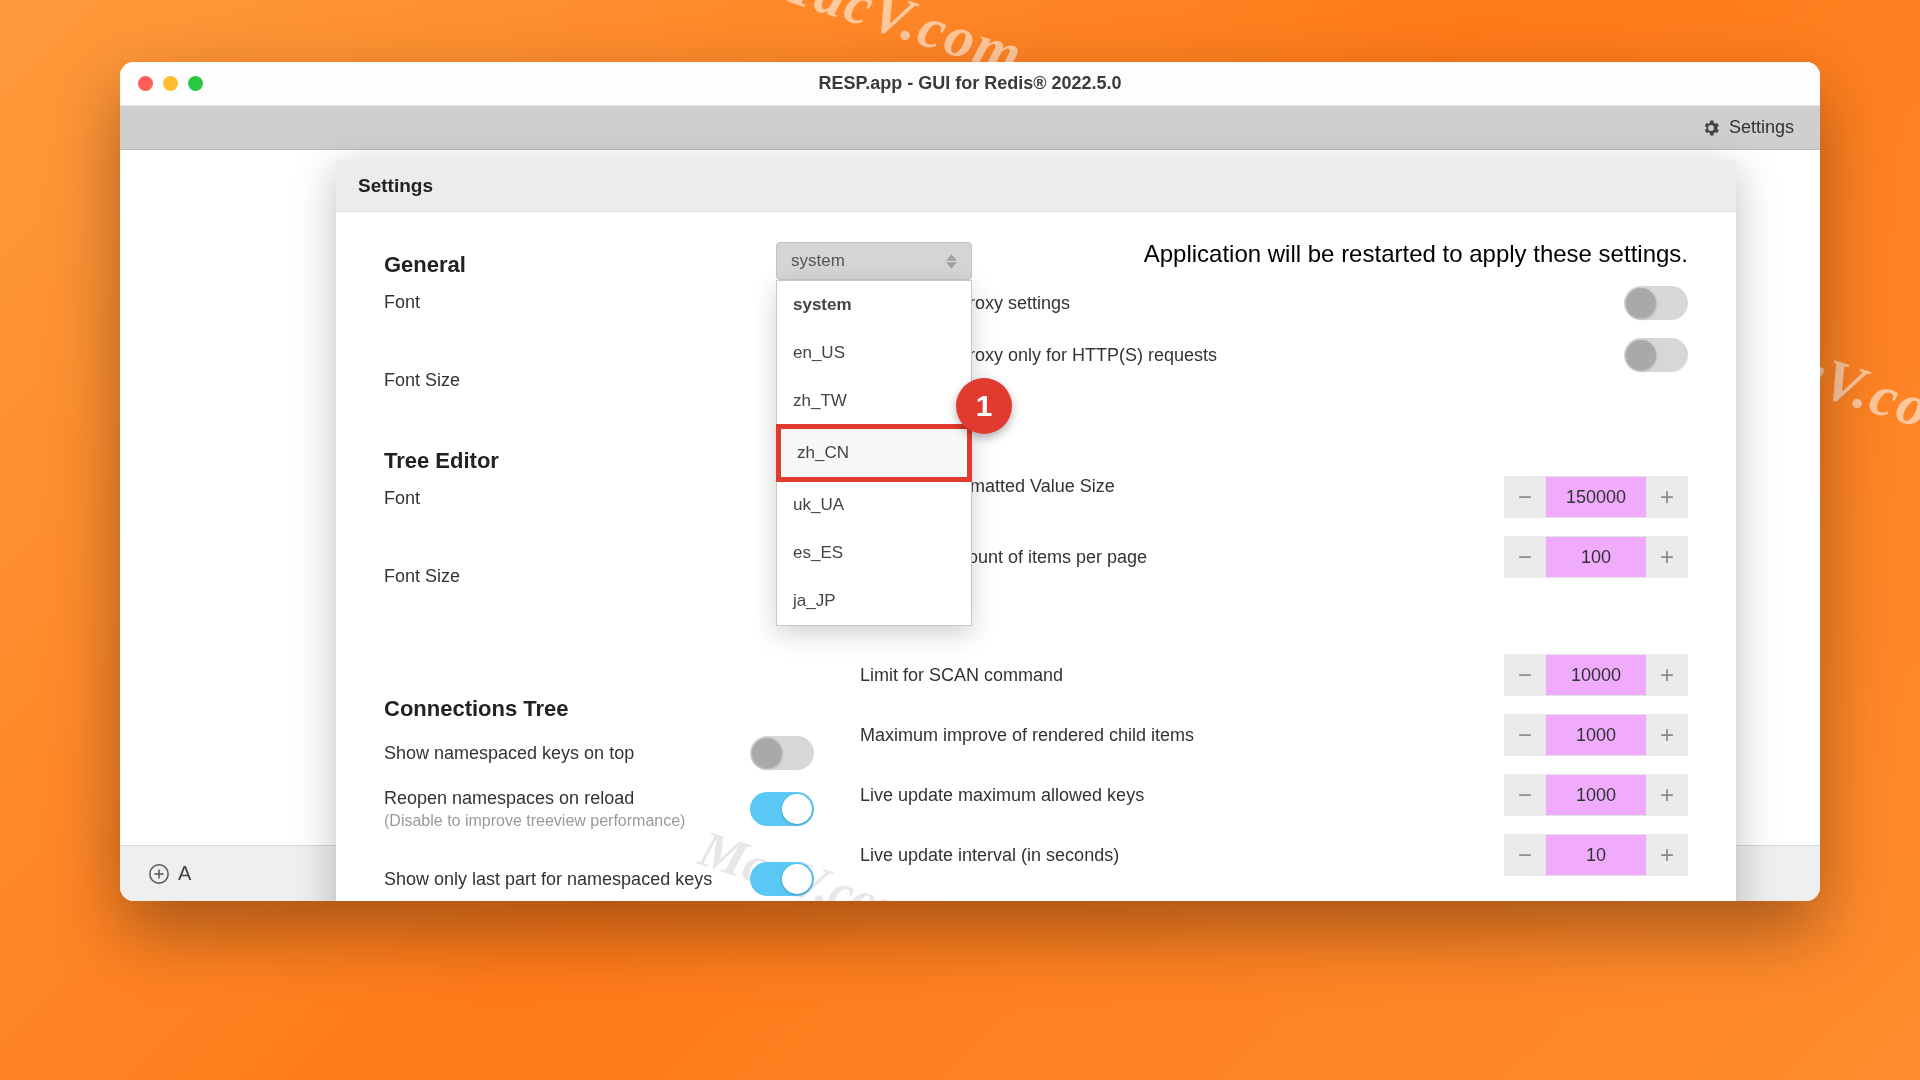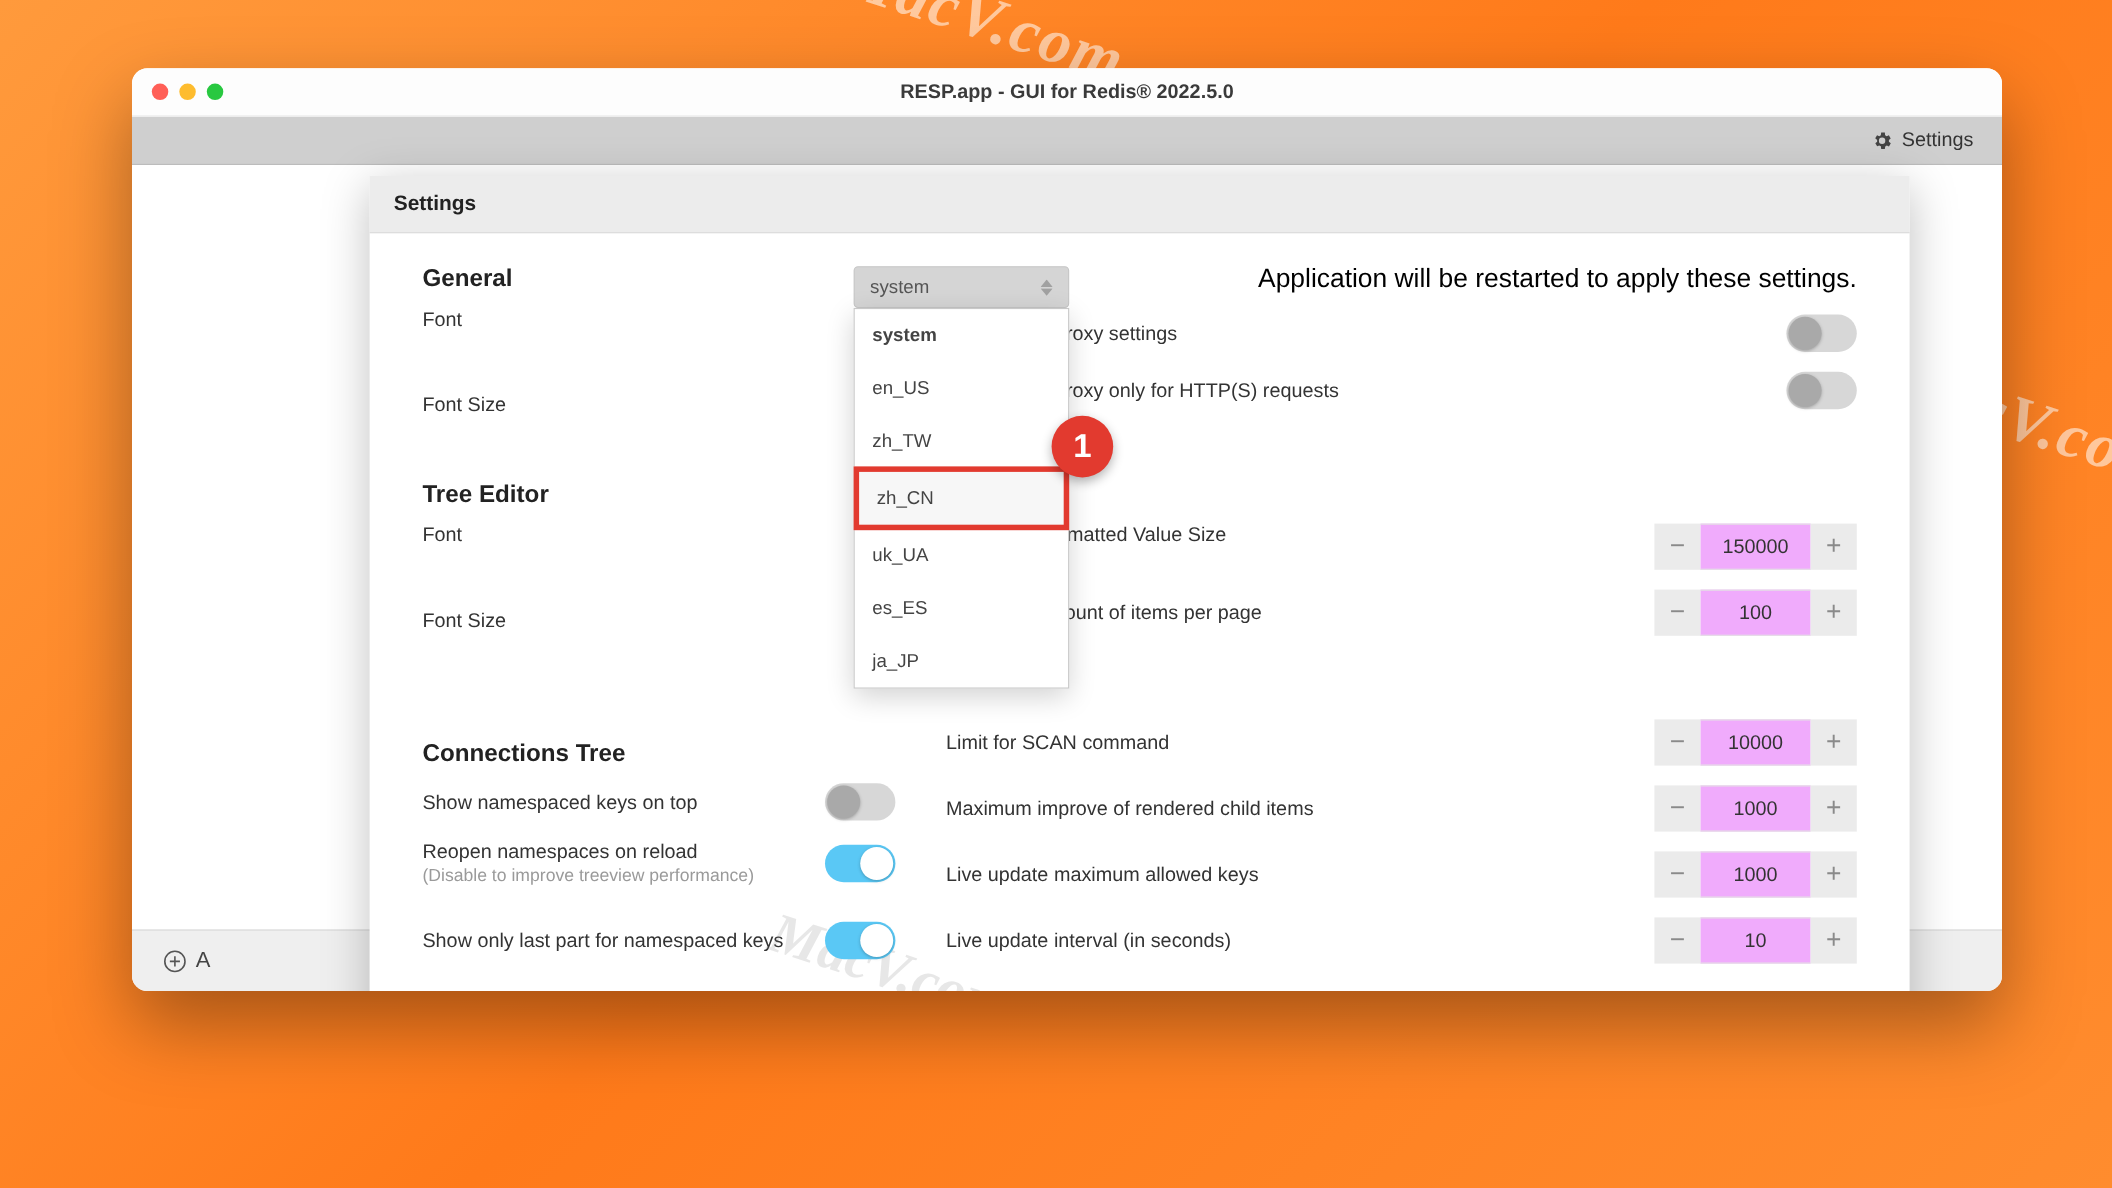--- a/index.html
+++ b/index.html
@@ -123,21 +123,21 @@
 
 .bottom-toolbar {
   position: absolute; bottom: 0; left: 0; right: 0; height: 56px;
   background: #efefef; border-top: 1px solid #d8d8d8;
   display: flex; align-items: center; padding: 0 28px; gap: 8px;
 }
 .plus-circle { width: 22px; height: 22px; }
 .bottom-toolbar span { font-size: 20px; color: #444; }
 
 
-.col-left .section-title { margin-top: 0; }
+.col-left .section-title { margin-top: 12px; }
 .spacer-med { height: 40px; }
 .cl-row { min-height: 58px; }
 
 .settings-content { position: relative; height: calc(100% - 52px); }
 </style>
 </head>
 <body>
 
 <div class="wm wm1">MacV.com</div>
 <div class="wm wm2">MacV.com</div>

